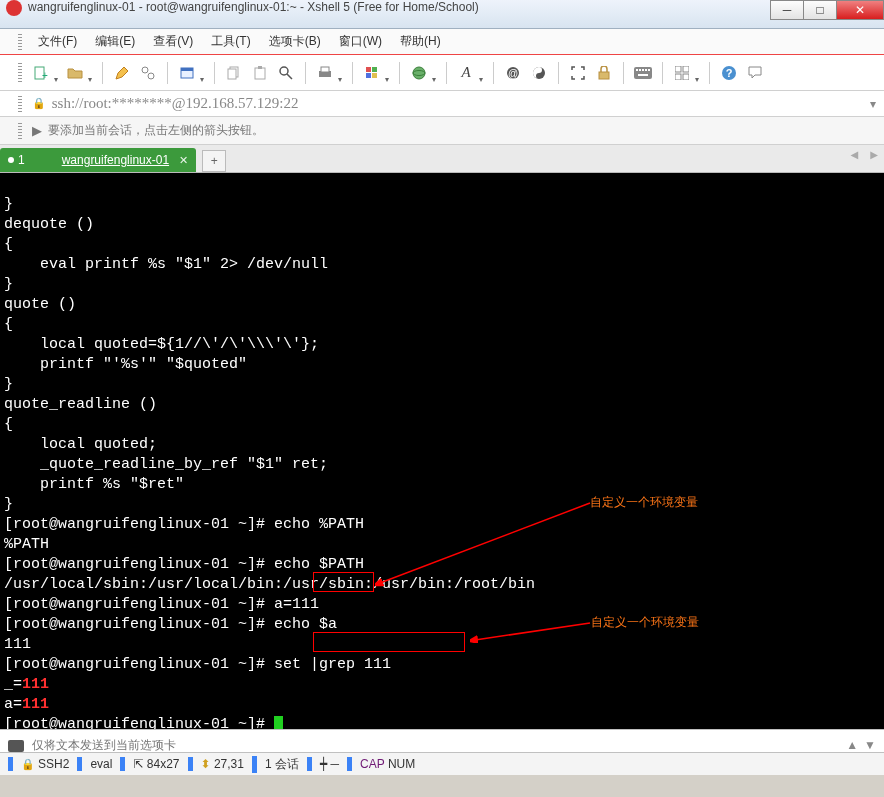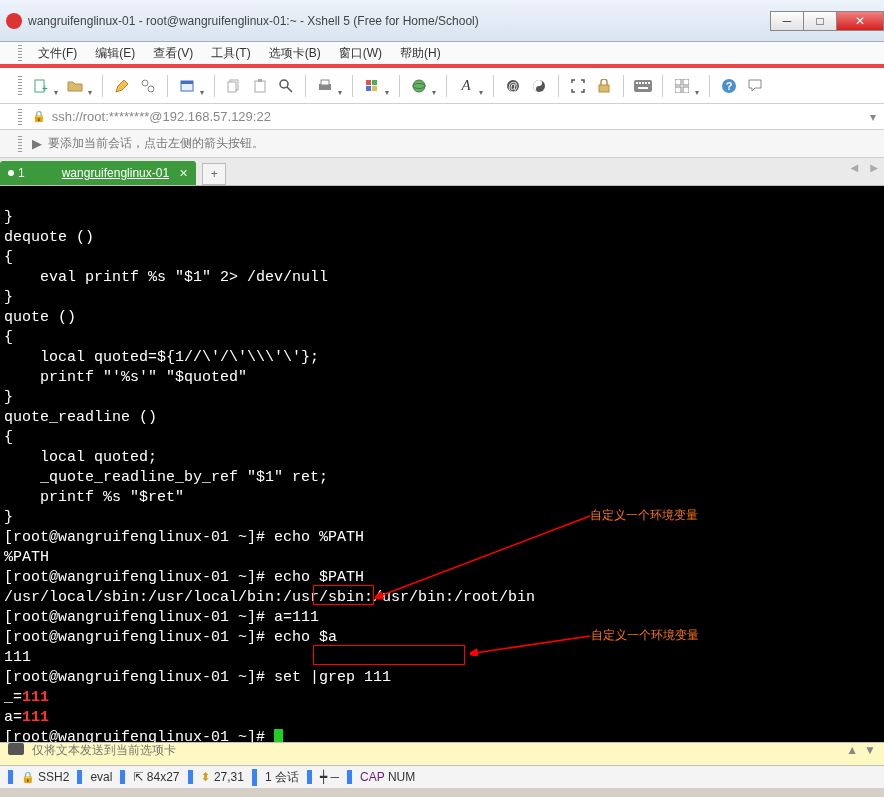--- a/index.html
+++ b/index.html
@@ -8,25 +8,25 @@
   height: 797px;
   font-family: "Microsoft YaHei", Tahoma, Arial, sans-serif;
   font-size: 12px;
   background: #d4d0c8;
   overflow: hidden;
   position: relative;
 }
 
 
 .titlebar {
-  height: 42px;
+  height: 29px;
   background: linear-gradient(#eef3fb, #d8e4f0);
   border-bottom: 1px solid #a0b0c0;
   display: flex;
-  align-items: center;
+  align-items: flex-start;
   padding-left: 6px;
 }
 .titlebar .app-icon {
   width: 16px; height: 16px;
   background: #d33;
   border-radius: 50%;
   margin-right: 6px;
 }
 .titlebar .title-text { color: #444; font-size: 12px; flex: 1; }
 .titlebar .win-buttons { display: flex; }
@@ -37,21 +37,21 @@
   margin-left: -1px;
   display:flex; align-items:center; justify-content:center;
   font-size: 12px; color:#333;
 }
 .titlebar .win-btn.close { background: linear-gradient(#f08080,#d81e1e); color:#fff; width:48px; }
 
 
 .menubar {
   height: 26px;
   background: #fafafa;
-  border-bottom: 4px solid #ef4444;
+  border-bottom: 1px solid #ef4444;
   display: flex;
   align-items: center;
   padding-left: 18px;
   gap: 6px;
 }
 .menubar .menu-item {
   padding: 3px 6px;
   color: #333;
   font-size: 12px;
 }
@@ -96,21 +96,21 @@
   padding-left:18px;
   color:#888;
   gap:6px;
 }
 .addressbar .drag-handle {
   width: 4px; height: 16px;
   background: repeating-linear-gradient(#999 0 1px, transparent 1px 3px);
   margin-right: 4px;
 }
 .addressbar .lock { font-size:11px; }
-.addressbar .addr-text { flex:1; font-size:13px; }
+.addressbar .addr-text { flex:1; font-size:15px;font-family:Liberation Serif, serif; }
 .addressbar .addr-btn { color:#888; padding:0 8px; }
 
 
 .infobar {
   height: 28px;
   background:#f6f6f6;
   border-bottom:1px solid #d0d0d0;
   display:flex; align-items:center;
   padding-left:18px;
   color:#777;
@@ -188,24 +188,24 @@
   border:1px solid #ff0000;
 }
 .terminal svg.arrow {
   position:absolute;
   pointer-events:none;
 }
 
 
 .bottominput {
   height: 24px;
-  background:#fef9c3;
+  background:#ffffff;
   border-top:1px solid #c0c0c0;
   border-bottom:1px solid #c0c0c0;
-  display:flex; align-items:flex-start;
+  display:flex; align-items:flex-end;
   padding-left:8px;
   color:#888;
   gap:8px;
 }
 .bottominput .kbd-icon {
   width:16px;height:12px;
   background:#555;border-radius:2px;
 }
 .bottominput input {
   flex:1; border:none; background:transparent;

